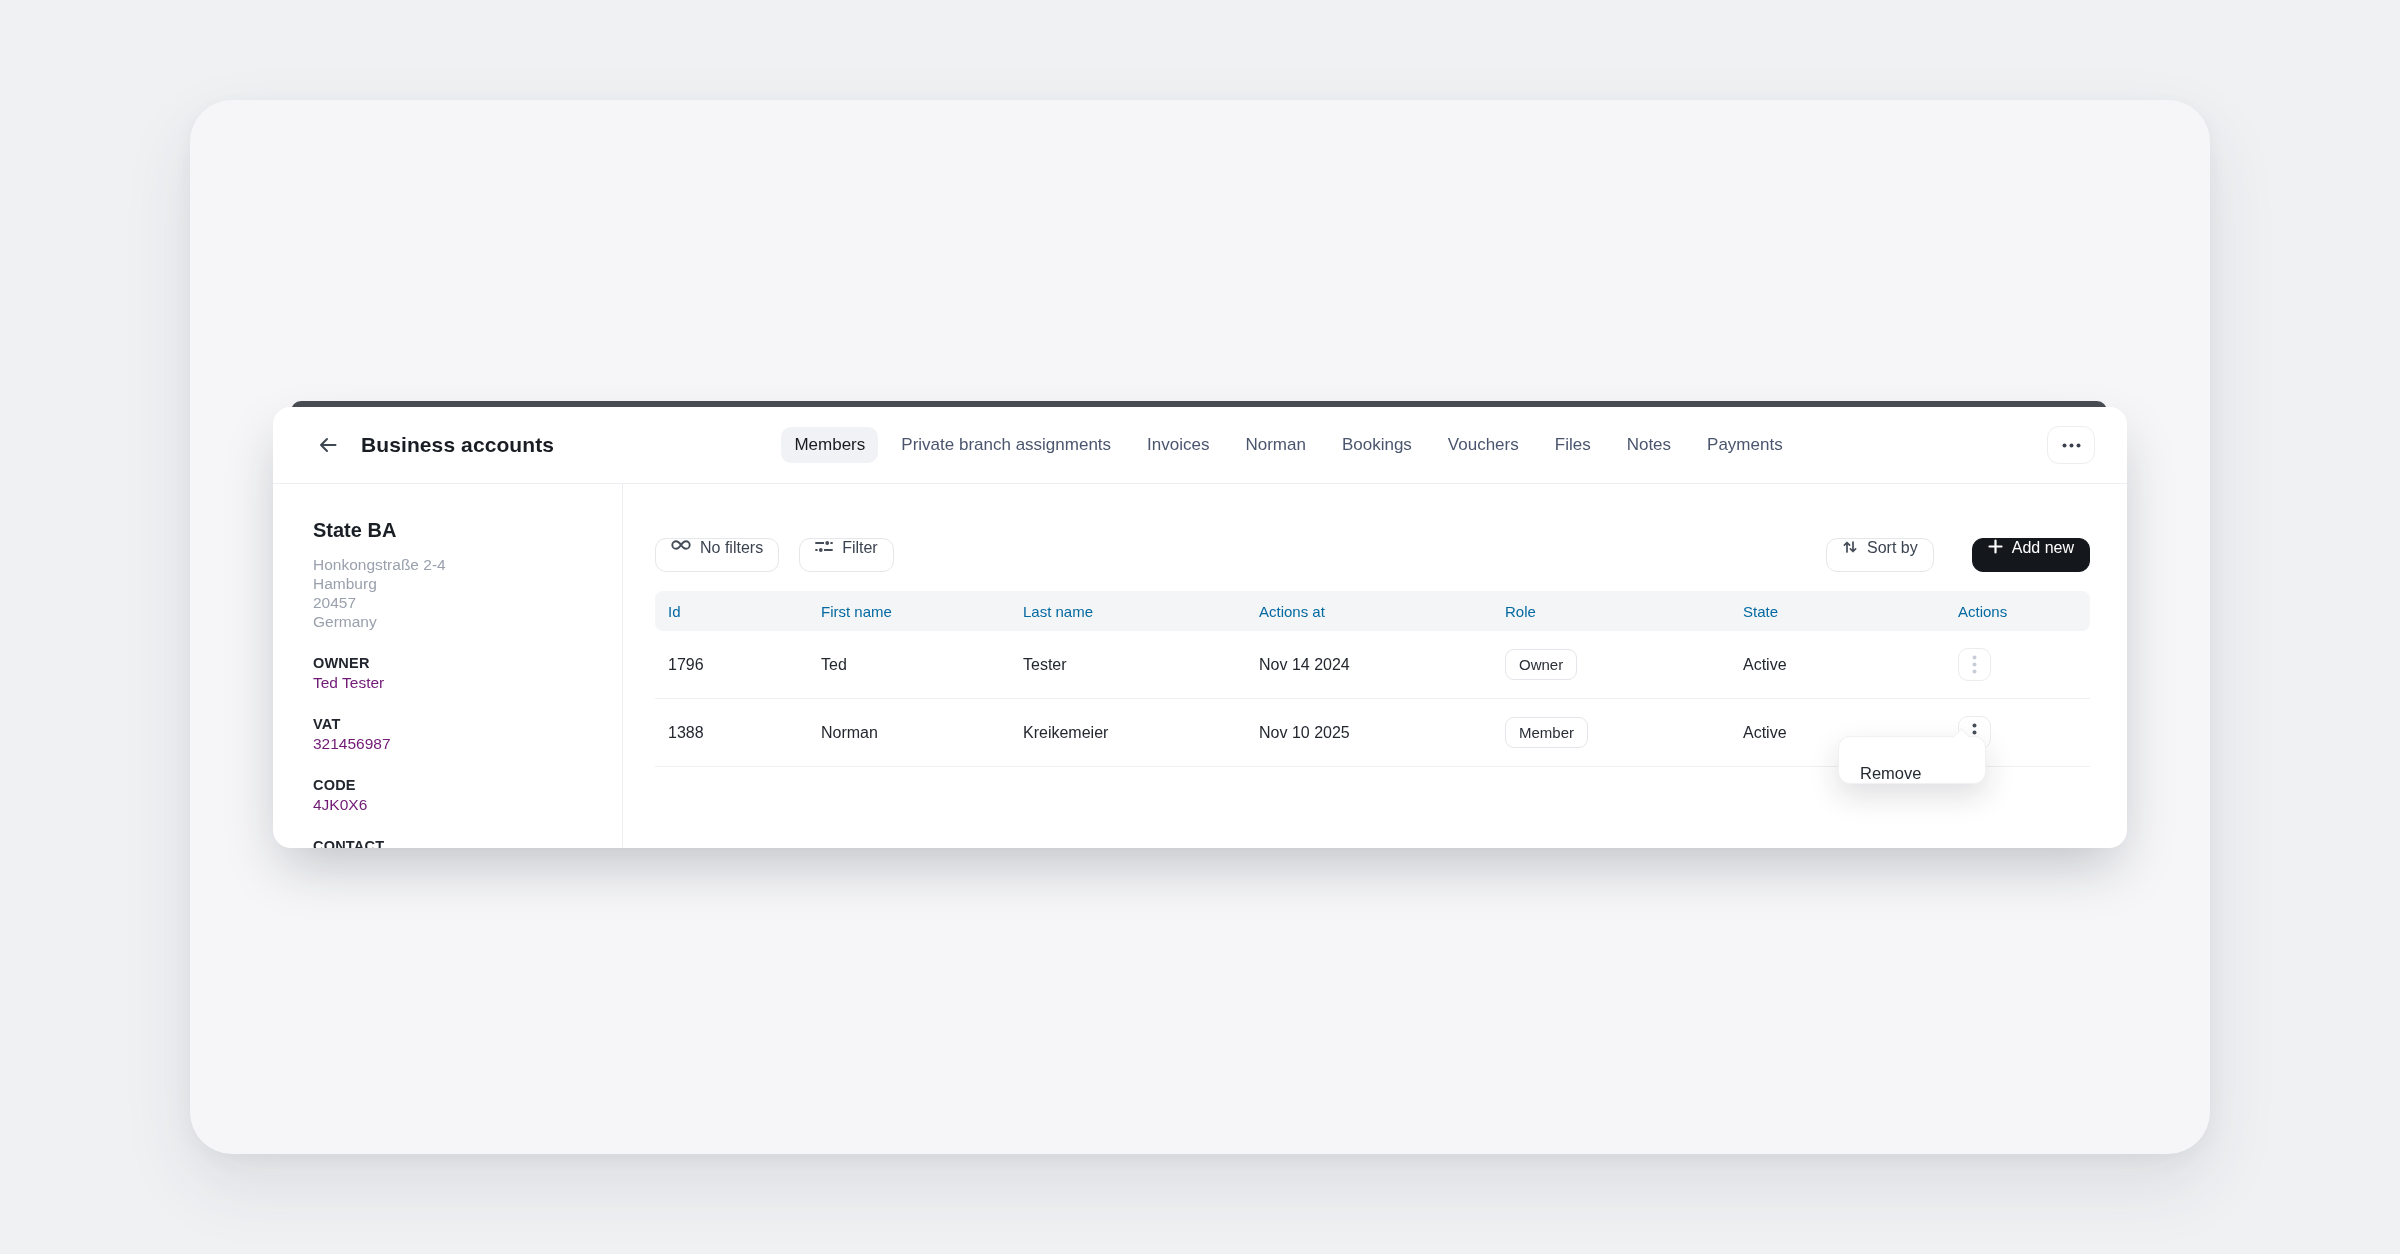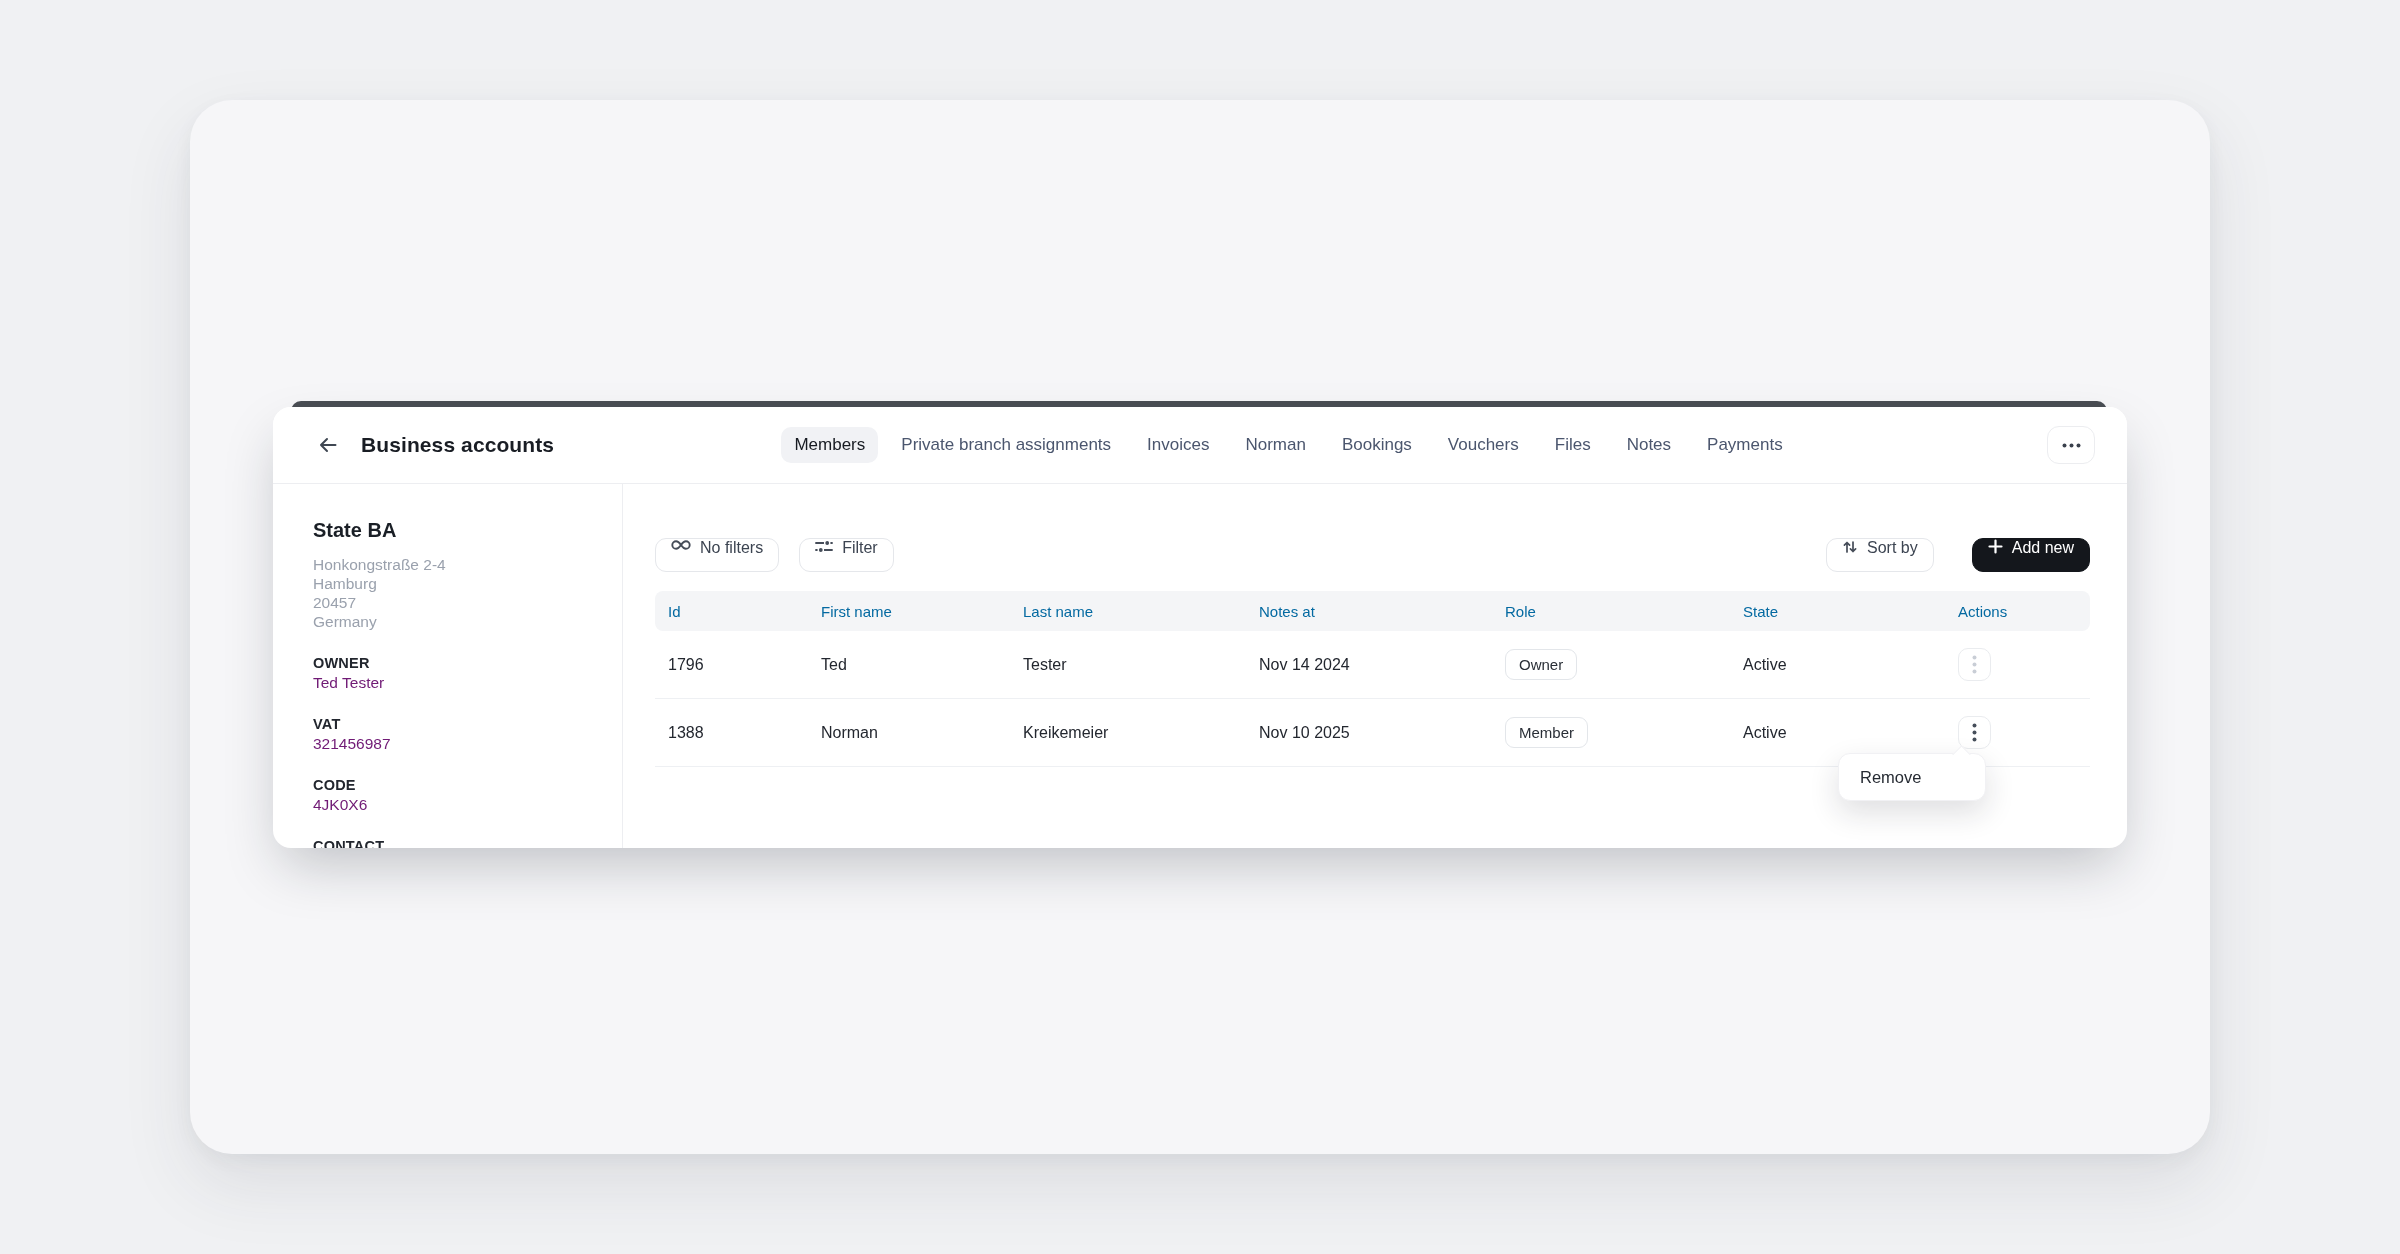--- a/index.html
+++ b/index.html
@@ -62,24 +62,24 @@
   .trow{display:flex;align-items:center;height:67px;border-bottom:1px solid #eef0f3;}
   .td{font-size:16px;color:#23272f;padding-left:13px;box-sizing:border-box;white-space:nowrap;}
   .c0{flex:0 0 153px;}.c1{flex:0 0 202px;}.c2{flex:0 0 236px;}.c3{flex:0 0 246px;}
   .c4{flex:0 0 238px;}.c5{flex:0 0 215px;}.c6{flex:0 0 145px;}
   .badge{display:inline-block;border:1px solid #e3e6ea;border-radius:9px;background:#fff;
     padding:5px 13px;font-size:15px;color:#2a2f37;line-height:19px;}
   .dots-btn{width:33px;height:33px;border:1px solid #eaecef;border-radius:10px;background:#fff;
     display:flex;align-items:center;justify-content:center;cursor:pointer;padding:0;}
   
   .context-menu{
-    position:absolute;left:1565px;top:346px;width:146px;height:46px;
+    position:absolute;left:1565px;top:329px;width:146px;height:46px;
     background:#fff;border:1px solid #f1f1f4;border-radius:12px;
     box-shadow:0 12px 30px rgba(25,30,42,.14);z-index:5;
-    display:flex;align-items:center;
+    display:flex;align-items:flex-end;
   }
   .context-menu .notch{
     position:absolute;top:-6px;left:116px;width:12px;height:12px;background:#fff;
     transform:rotate(45deg);border-left:1px solid #f1f1f4;border-top:1px solid #f1f1f4;
   }
   .menu-item{font-size:16.5px;color:#262b33;padding-left:21px;cursor:pointer;width:100%;}
 </style>
 </head>
 <body>
 
@@ -190,21 +190,21 @@
             <span>Add new</span>
           </button>
         </div>
       </div>
 
       <div class="table">
         <div class="thead">
           <div class="th c0">Id</div>
           <div class="th c1">First name</div>
           <div class="th c2">Last name</div>
-          <div class="th c3">Notes at</div>
+          <div class="th c3">Actions at</div>
           <div class="th c4">Role</div>
           <div class="th c5">State</div>
           <div class="th c6">Actions</div>
         </div>
 
         <div class="trow">
           <div class="td c0">1796</div>
           <div class="td c1">Ted</div>
           <div class="td c2">Tester</div>
           <div class="td c3">Nov 14 2024</div>

